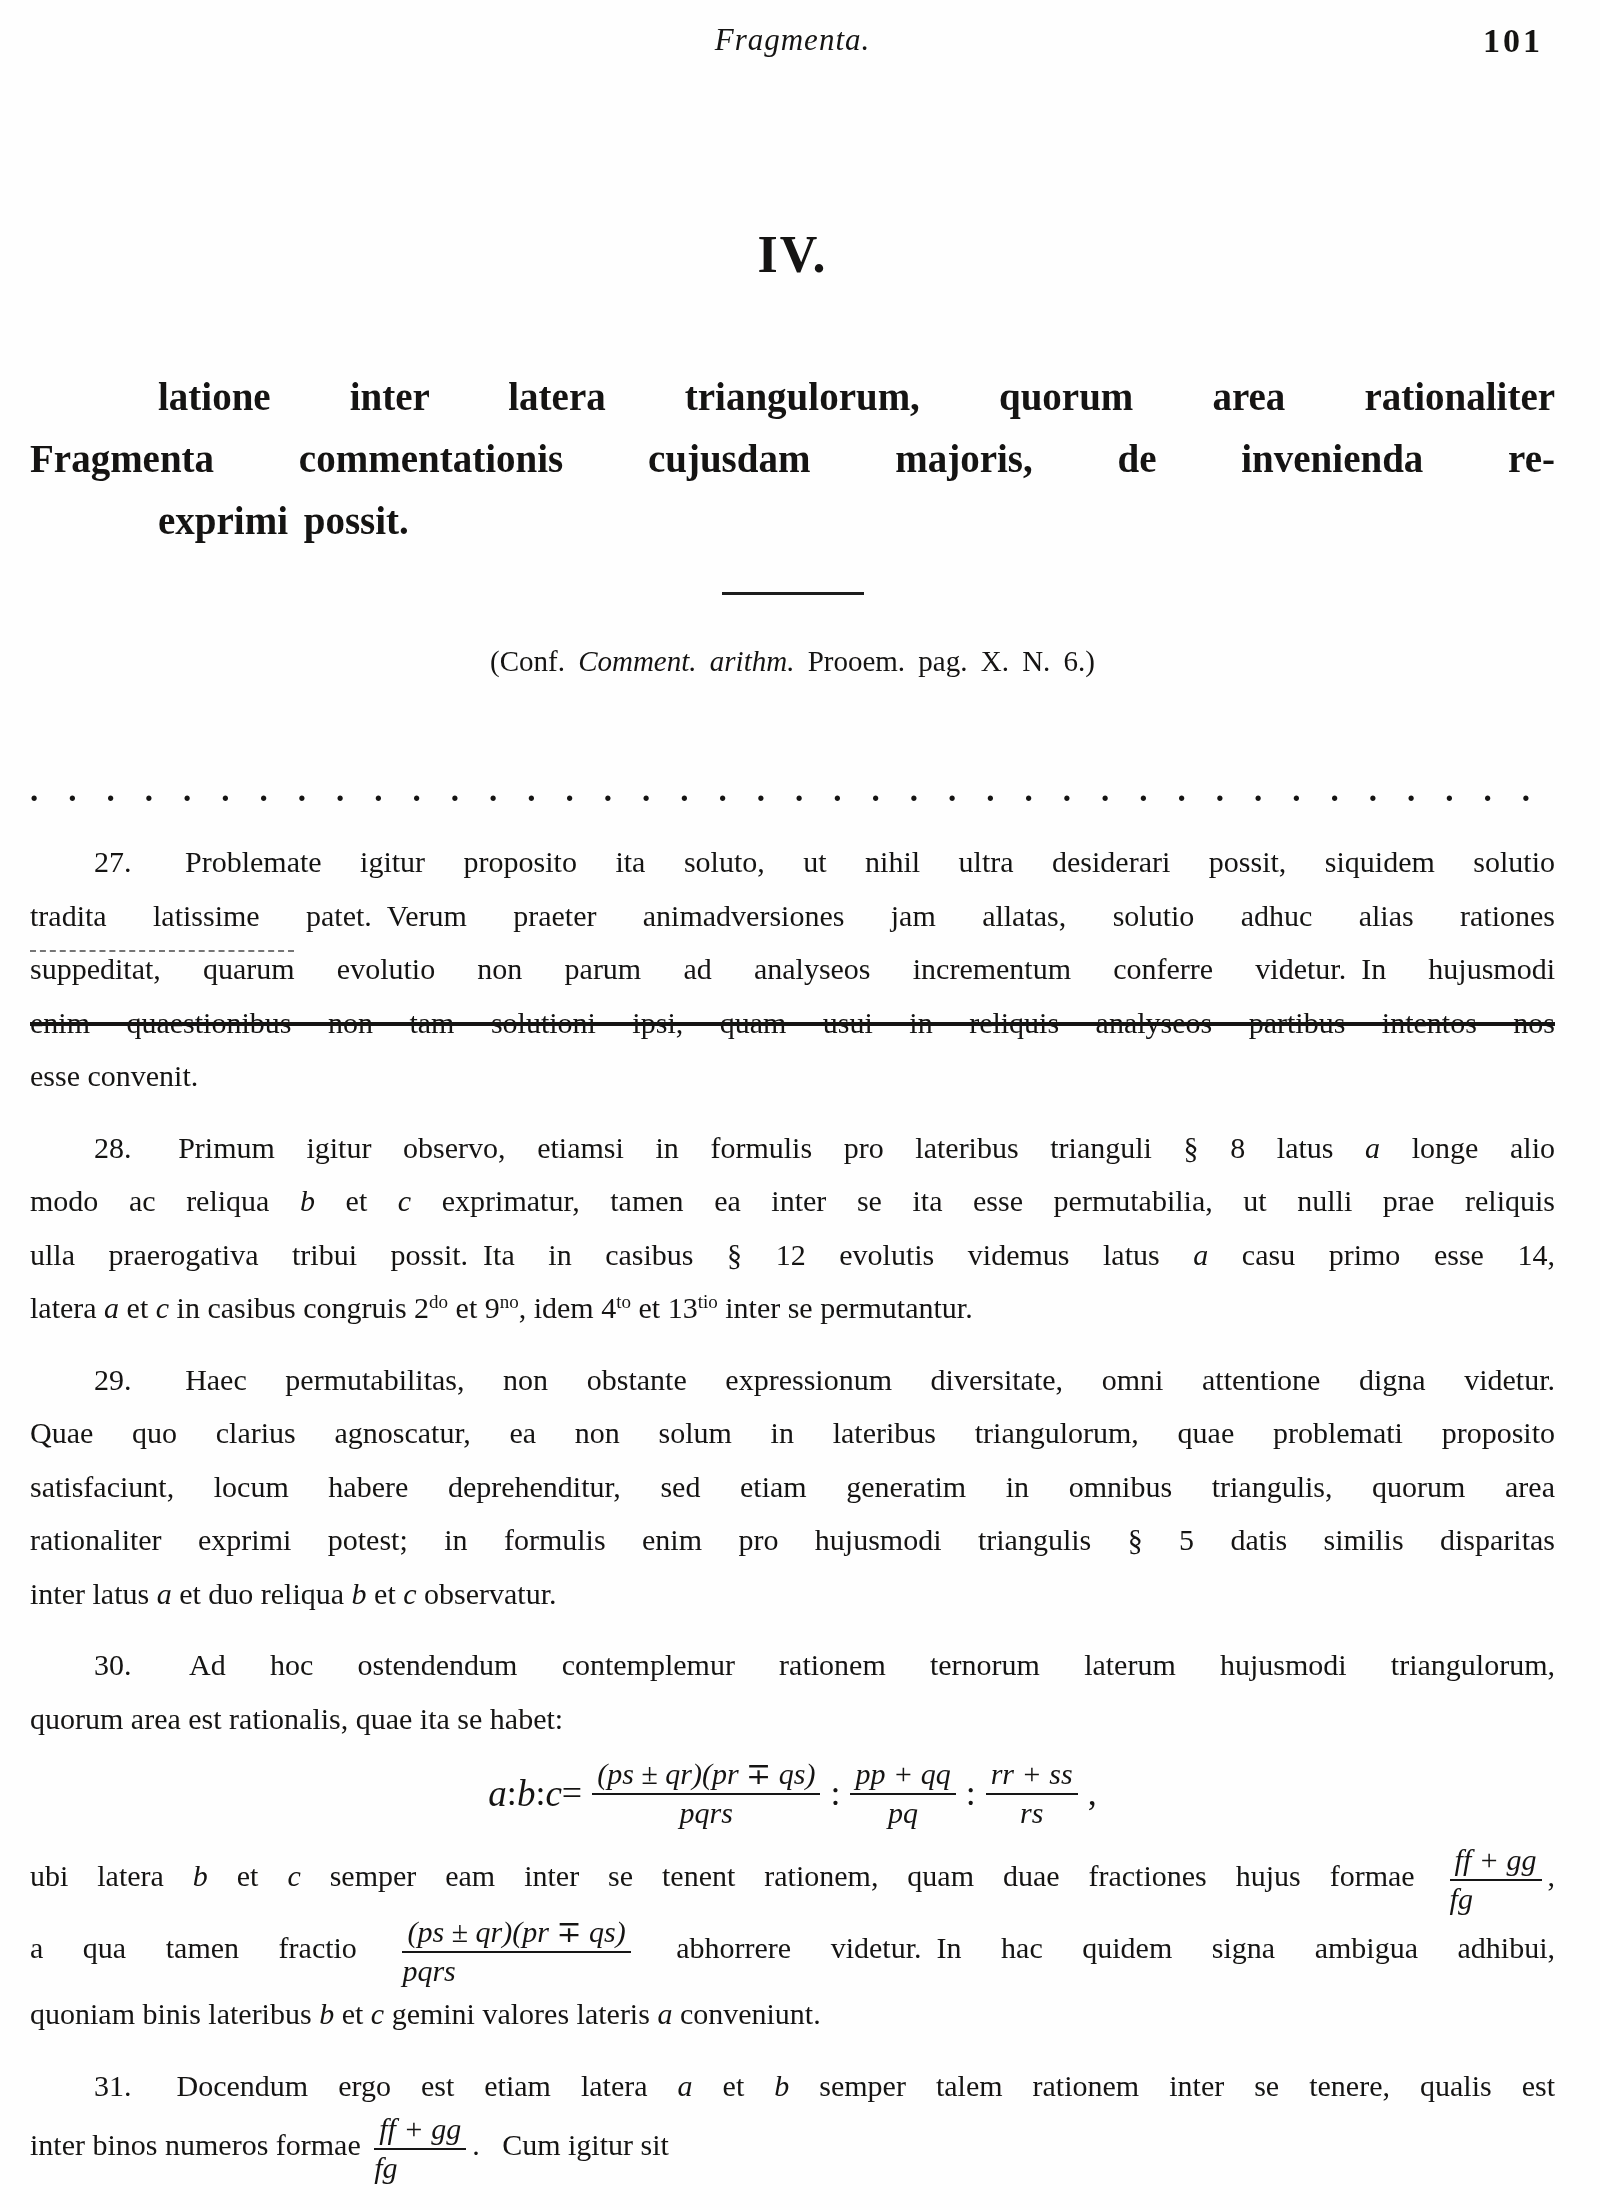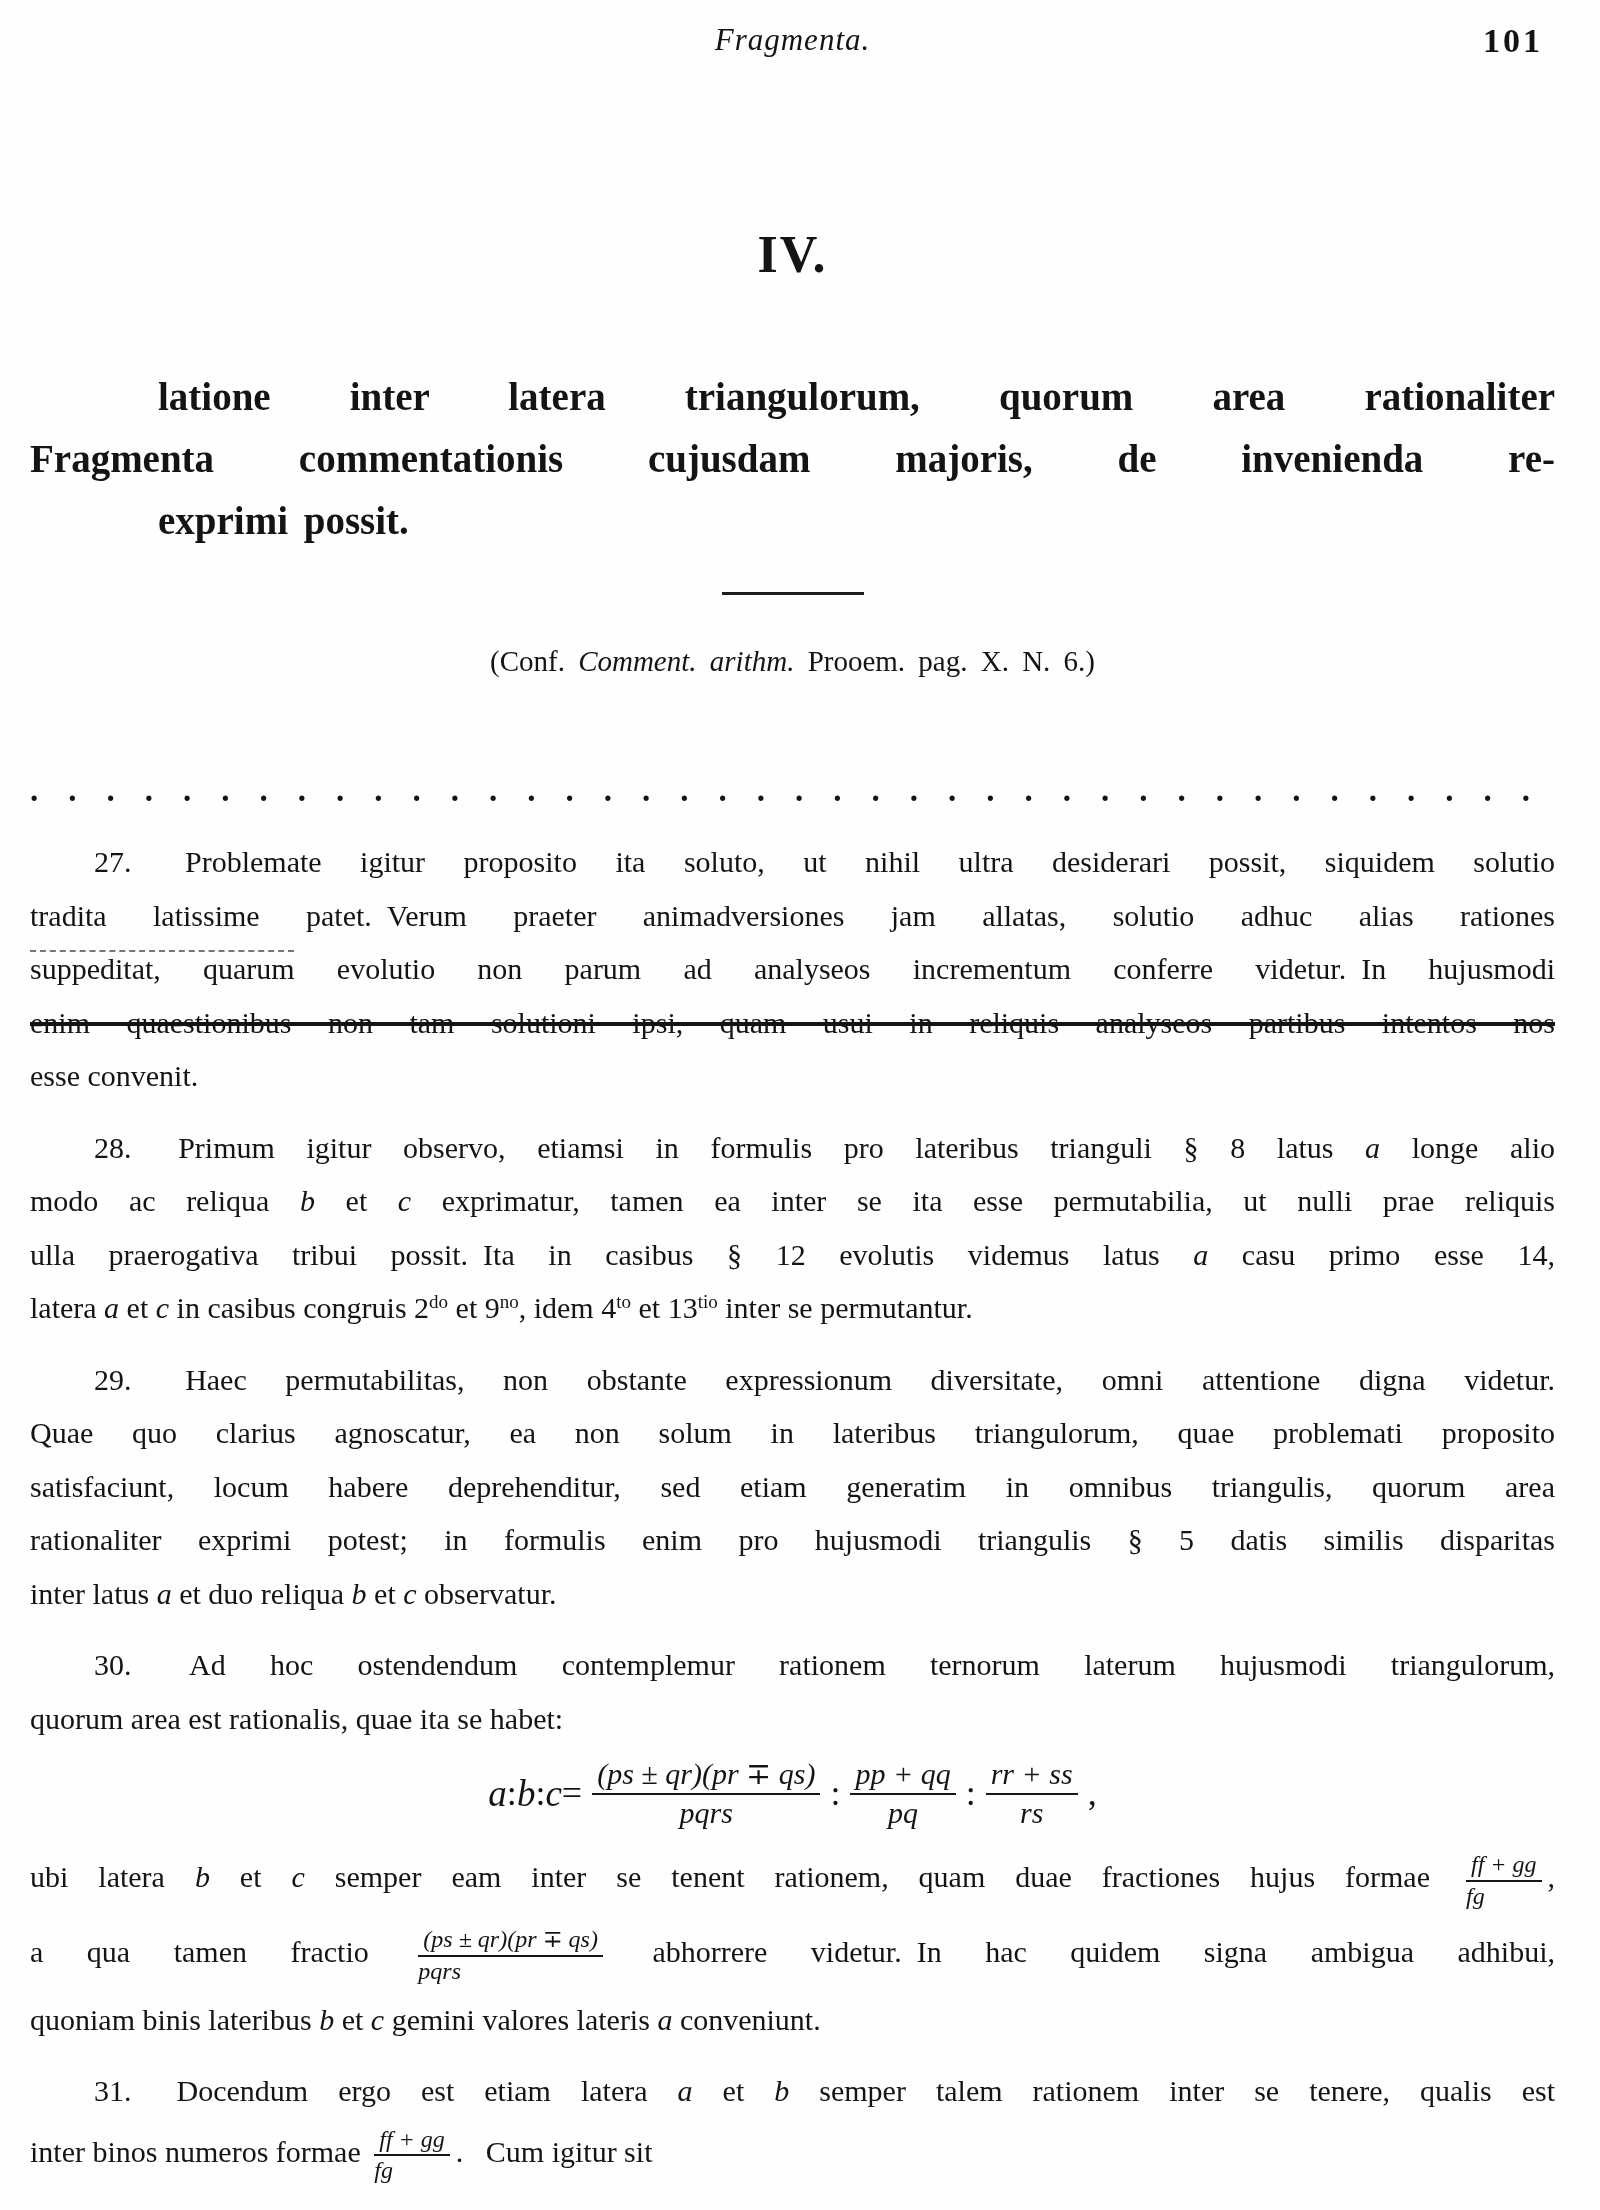--- a/index.html
+++ b/index.html
@@ -36,21 +36,21 @@
   .para{font-size:30px;margin-top:18px;}
   .line{line-height:53.5px;text-align:justify;text-align-last:justify;}
   .line.last{text-align-last:left;}
   .line.indent{padding-left:64px;}
   .line.tall{line-height:65px;}
   .it{font-style:italic;}
   .strike{text-decoration:line-through;text-decoration-thickness:4px;}
   .over{text-decoration:overline;text-decoration-style:dashed;text-decoration-color:rgba(45,45,45,.65);text-decoration-thickness:2px;}
   sup{font-size:19px;line-height:0;vertical-align:10px;letter-spacing:0;}
   
-  .frac{display:inline-block;vertical-align:middle;text-align:center;font-style:italic;margin:8px 6px;font-size:24px;line-height:1.12;}
+  .frac{display:inline-block;vertical-align:middle;text-align:center;font-style:italic;margin:0 6px;font-size:30px;line-height:1.12;}
   .frac .num{display:block;border-bottom:2.5px solid #161616;padding:0 5px 2px 5px;}
   .frac .den{display:block;padding-top:1px;}
   
   .formula{margin-top:0;height:96px;display:flex;align-items:center;justify-content:center;font-size:36px;}
   .formula .frac{font-size:30px;margin:0 10px;}
   .formula .it{font-size:37px;}
   .para.after-formula{margin-top:2px;}
 </style>
 </head>
 <body>

